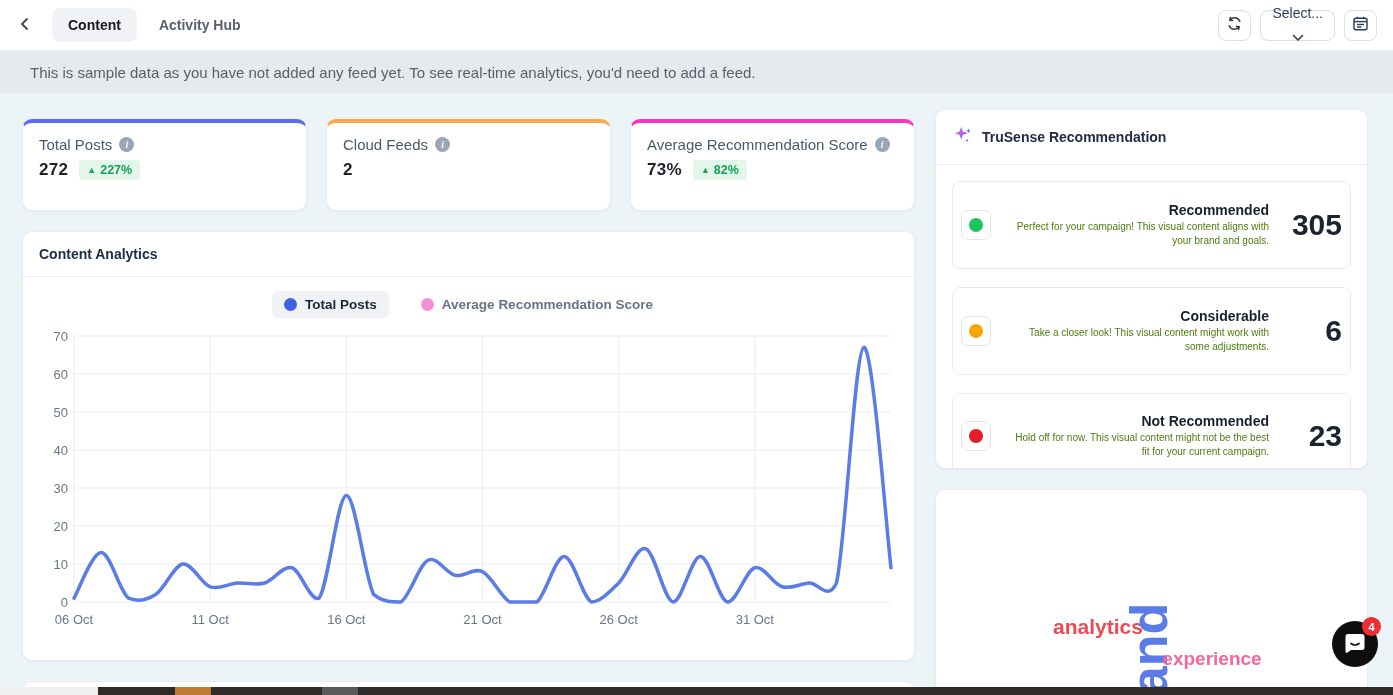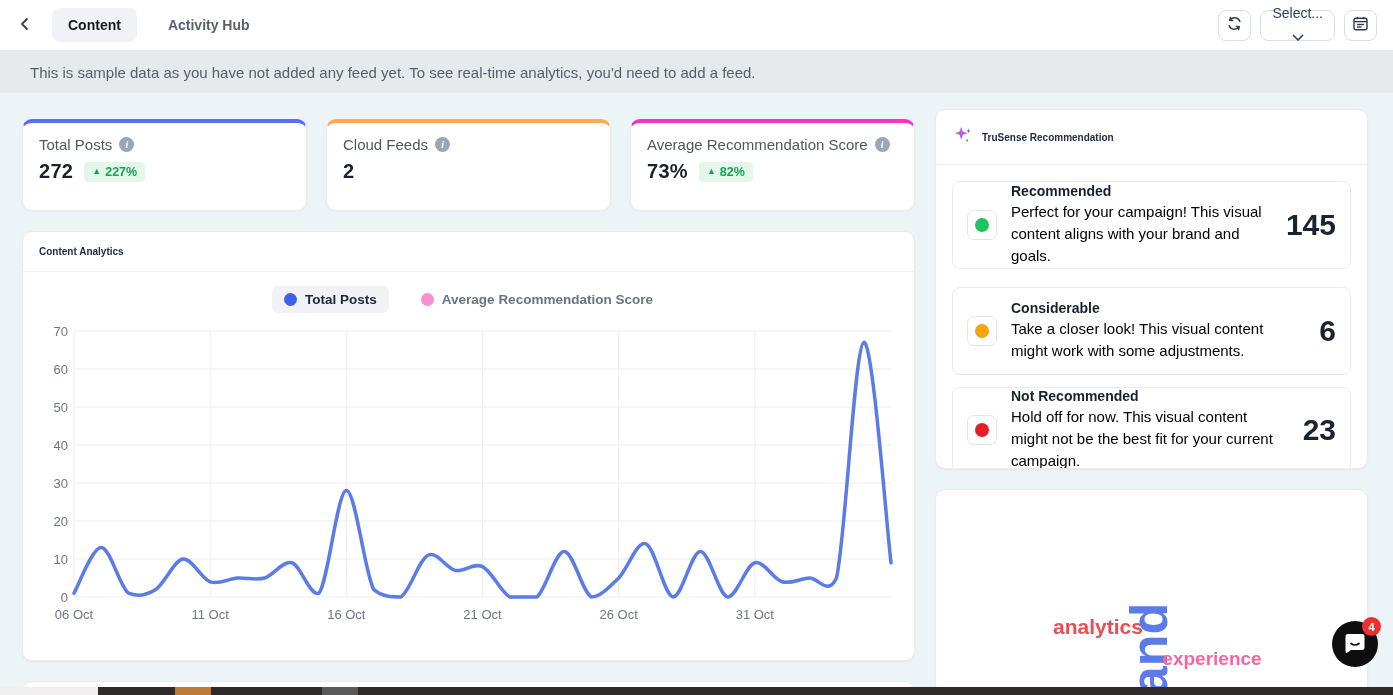--- a/index.html
+++ b/index.html
@@ -6,21 +6,21 @@
   html,body { width:1393px; height:695px; overflow:hidden; }
   body {
     font-family:"Liberation Sans","DejaVu Sans",sans-serif;
     background:#edf4f8; color:#1f2a44; position:relative;
   }
   
   .topbar { height:51px; background:#fff; border-bottom:1px solid #e7eaee;
     display:flex; align-items:center; padding:0 16px 0 10px; }
   .back-btn { width:30px; height:30px; border:none; background:none; cursor:pointer;
     display:flex; align-items:center; justify-content:center; }
-  .tabs { display:flex; align-items:center; margin-left:12px; gap:15px; }
+  .tabs { display:flex; align-items:center; margin-left:12px; gap:6px; }
   .tab { border:none; background:none; font:600 14px "Liberation Sans",sans-serif;
     color:#59616e; padding:9px 16px; border-radius:8px; cursor:pointer; }
   .tab.active { background:#f1f2f5; color:#15181e; font-weight:700; }
   .topbar-actions { margin-left:auto; display:flex; gap:9px; align-items:center; }
   .icon-btn, .select-btn { height:31px; background:#fff; border:1px solid #d9dfe6;
     border-radius:8px; display:flex; align-items:center; justify-content:center;
     color:#2f3b52; cursor:pointer;flex-direction:column; }
   .icon-btn { width:33px; }
   .select-btn { padding:0 11px; gap:8px; font:400 14px "Liberation Sans",sans-serif; color:#33405a; }
   
@@ -34,39 +34,39 @@
     box-shadow:0 1px 2px rgba(16,24,40,.05); }
   
   .stats-row { display:flex; gap:19px; margin-bottom:20px; }
   .stat-card { flex:1; height:92px; border-top:4px solid #ccc; padding:13px 16px 0 16px; }
   .stat-label-row { display:flex; align-items:center; gap:7px; }
   .stat-label { font-size:15px; color:#4d5866; }
   .info-icon { width:15px; height:15px; border-radius:50%; background:#9aa5b8; color:#fff;
     font:italic 700 10px "Liberation Serif",serif; display:inline-flex;
     align-items:center; justify-content:center; cursor:pointer; }
   .stat-value-row { display:flex; align-items:center; gap:11px; margin-top:7px; }
-  .stat-value { font-size:20px; font-weight:800; color:#1c222c; letter-spacing:.3px; }
+  .stat-value { font-size:17px; font-weight:800; color:#1c222c; letter-spacing:.3px; }
   .delta-badge { background:#e4f6eb; color:#14a457; border-radius:4px; padding:3px 8px;
     font-size:12.5px; font-weight:600; display:inline-flex; align-items:center; gap:4px; }
   .delta-badge .tri { font-size:9px; line-height:1; }
   
   .card-header { padding:14px 16px; border-bottom:1px solid #eef1f4;
     display:flex; align-items:center; gap:8px; }
-  .card-title { font-size:10px; font-weight:700; color:#222c44; }
+  .card-title { font-size:14px; font-weight:700; color:#222c44; }
   
   .trusense { height:360px; overflow:hidden; }
   .tru-item { display:flex; align-items:center; gap:14px; margin:16px 16px 0 16px;
-    border:1px solid #e7ebf0; border-radius:8px; padding:12px 14px; height:88px; }
-  .tru-item:nth-child(3){ margin-top:18px; } .tru-item:nth-child(4){ margin-top:12px; height:86px; }
+    border:1px solid #e7ebf0; border-radius:8px; padding:12px 8px; height:88px;text-align:right; }
+  .tru-item:nth-child(3){ margin-top:18px; } .tru-item:nth-child(4){ margin-top:18px; height:86px; }
   .dot-box { width:30px; height:30px; border:1px solid #e2e6ec; border-radius:7px;
     display:flex; align-items:center; justify-content:center; flex:none; }
   .dot { width:14px; height:14px; border-radius:50%; }
   .tru-text { width:264px; }
   .tru-title { font-size:14px; font-weight:700; color:#18202c; margin-bottom:2px; }
-  .tru-desc { font-size:15px; color:#000000; line-height:1.45; }
+  .tru-desc { font-size:10px; color:#4d7c0f; line-height:1.45; }
   .tru-value { margin-left:auto; font-size:30px; font-weight:800; color:#1b2330; }
   
   .analytics { height:430px; overflow:hidden; }
   .legend-row { display:flex; justify-content:center; align-items:center; gap:20px; margin-top:14px; }
   .legend-item { display:flex; align-items:center; gap:8px; cursor:pointer;
     padding:6px 12px; border-radius:6px; font-size:13.5px; font-weight:700; color:#6b7380; }
   .legend-item.selected { background:#f1f2f5; color:#1f2736; }
   .legend-dot { width:13px; height:13px; border-radius:50%; }
   .chart-wrap { padding:8px 0 0 16px; }
   
@@ -260,21 +260,21 @@
       </div>
 
       <div class="tru-item">
         <span class="dot-box">
           <span class="dot" style="background-color: rgb(28, 197, 94);"></span>
         </span>
         <div class="tru-text">
           <div class="tru-title">Recommended</div>
           <div class="tru-desc">Perfect for your campaign! This visual content aligns with your brand and goals.</div>
         </div>
-        <span class="tru-value">145</span>
+        <span class="tru-value">305</span>
       </div>
 
       <div class="tru-item">
         <span class="dot-box">
           <span class="dot" style="background-color: rgb(245, 165, 11);"></span>
         </span>
         <div class="tru-text">
           <div class="tru-title">Considerable</div>
           <div class="tru-desc">Take a closer look! This visual content might work with some adjustments.</div>
         </div>

